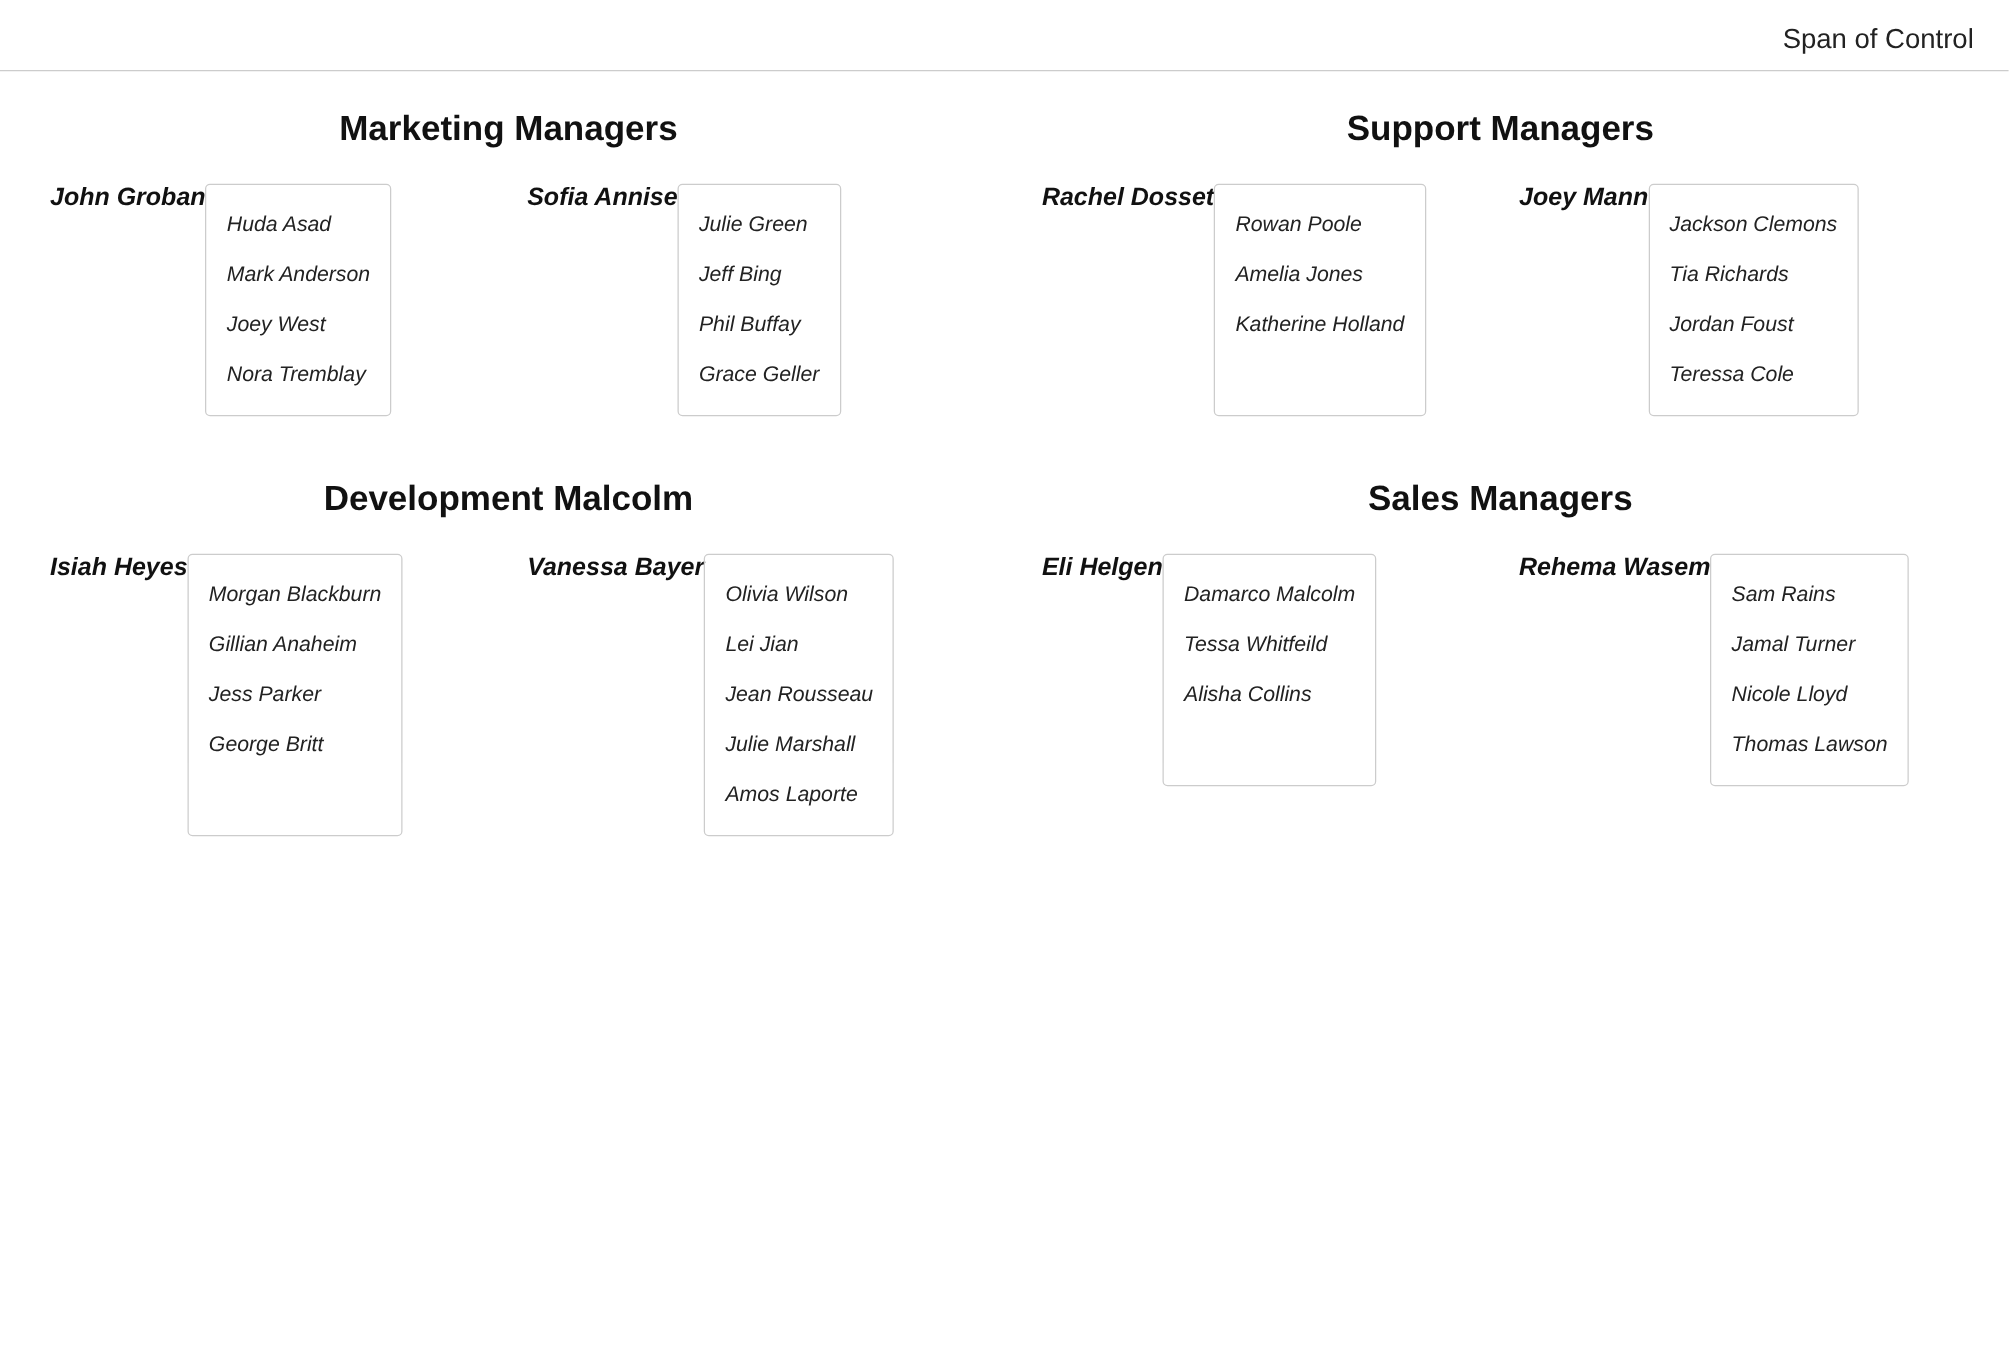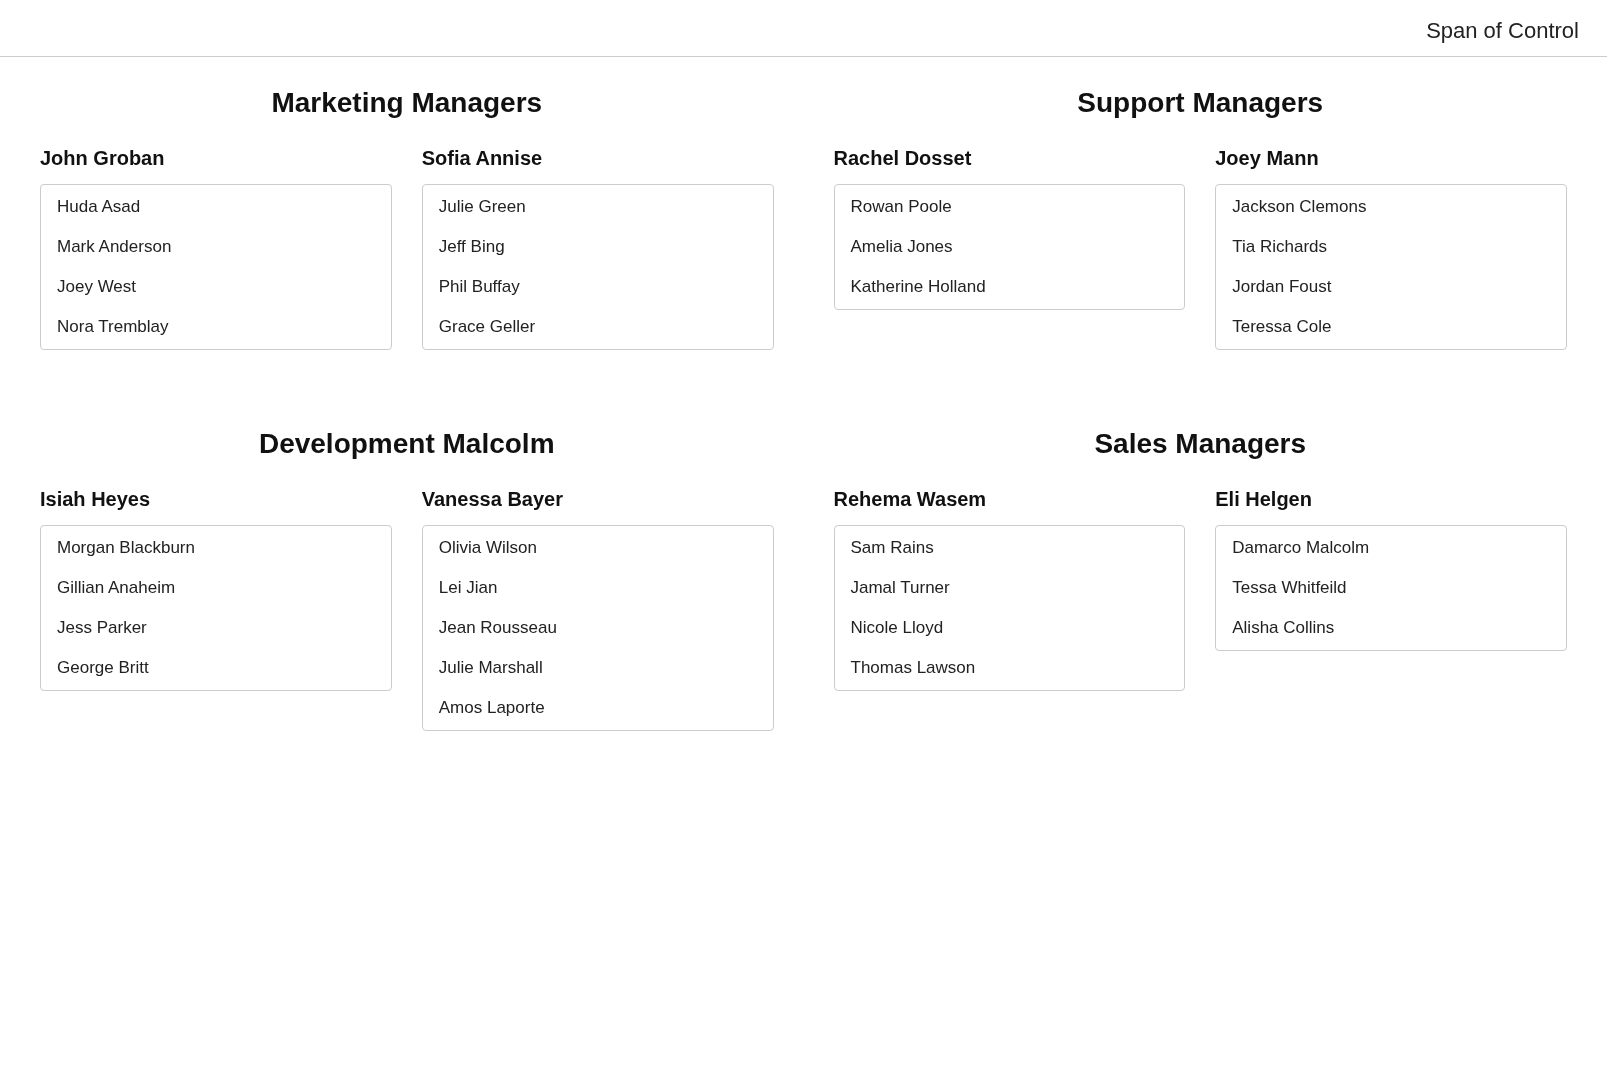--- a/index.html
+++ b/index.html
@@ -25,56 +25,57 @@
       font-size: 22px;
       font-weight: normal;
       color: #222;
     }
 
     .main-content {
       padding: 30px 40px;
     }
 
     .section {
-      margin-bottom: 78px;
+      margin-bottom: 50px;
     }
 
     .section-title {
       font-size: 28px;
       font-weight: bold;
       text-align: center;
       margin-bottom: 28px;
       color: #111;
     }
 
     .managers-row {
       display: flex;
       flex-direction: row;
       gap: 30px;
       justify-content: flex-start;
     }
 
     .manager-group {
       display: flex;
-      flex-direction: column;
+      flex-direction: row;
       min-width: 240px;
       flex: 1;
+      font-style: italic;
     }
 
     .manager-name {
       font-size: 20px;
       font-weight: bold;
       margin-bottom: 14px;
       color: #111;
     }
 
     .employee-list {
       border: 1px solid #cccccc;
       border-radius: 4px;
-      padding: 2px 16px;
+      padding: 12px 16px;
       display: flex;
       flex-direction: column;
       gap: 0;
     }
 
     .employee-item {
       font-size: 17px;
       color: #222;
       padding: 10px 0;
       border-bottom: none;
@@ -186,34 +187,34 @@
         </div>
       </div>
     </div>
 
     <div class="half-section">
       <div class="section">
         <div class="section-title">Sales Managers</div>
         <div class="managers-row">
 
           <div class="manager-group">
+            <div class="manager-name">Eli Helgen</div>
+            <div class="employee-list">
+              <span class="employee-item">Damarco Malcolm</span>
+              <span class="employee-item">Tessa Whitfeild</span>
+              <span class="employee-item">Alisha Collins</span>
+            </div>
+          </div>
+
+          <div class="manager-group">
             <div class="manager-name">Rehema Wasem</div>
             <div class="employee-list">
               <span class="employee-item">Sam Rains</span>
               <span class="employee-item">Jamal Turner</span>
               <span class="employee-item">Nicole Lloyd</span>
               <span class="employee-item">Thomas Lawson</span>
             </div>
           </div>
-
-          <div class="manager-group">
-            <div class="manager-name">Eli Helgen</div>
-            <div class="employee-list">
-              <span class="employee-item">Damarco Malcolm</span>
-              <span class="employee-item">Tessa Whitfeild</span>
-              <span class="employee-item">Alisha Collins</span>
-            </div>
-          </div>
         </div>
       </div>
     </div>
   </div>
 </div>
 
 </body></html>

